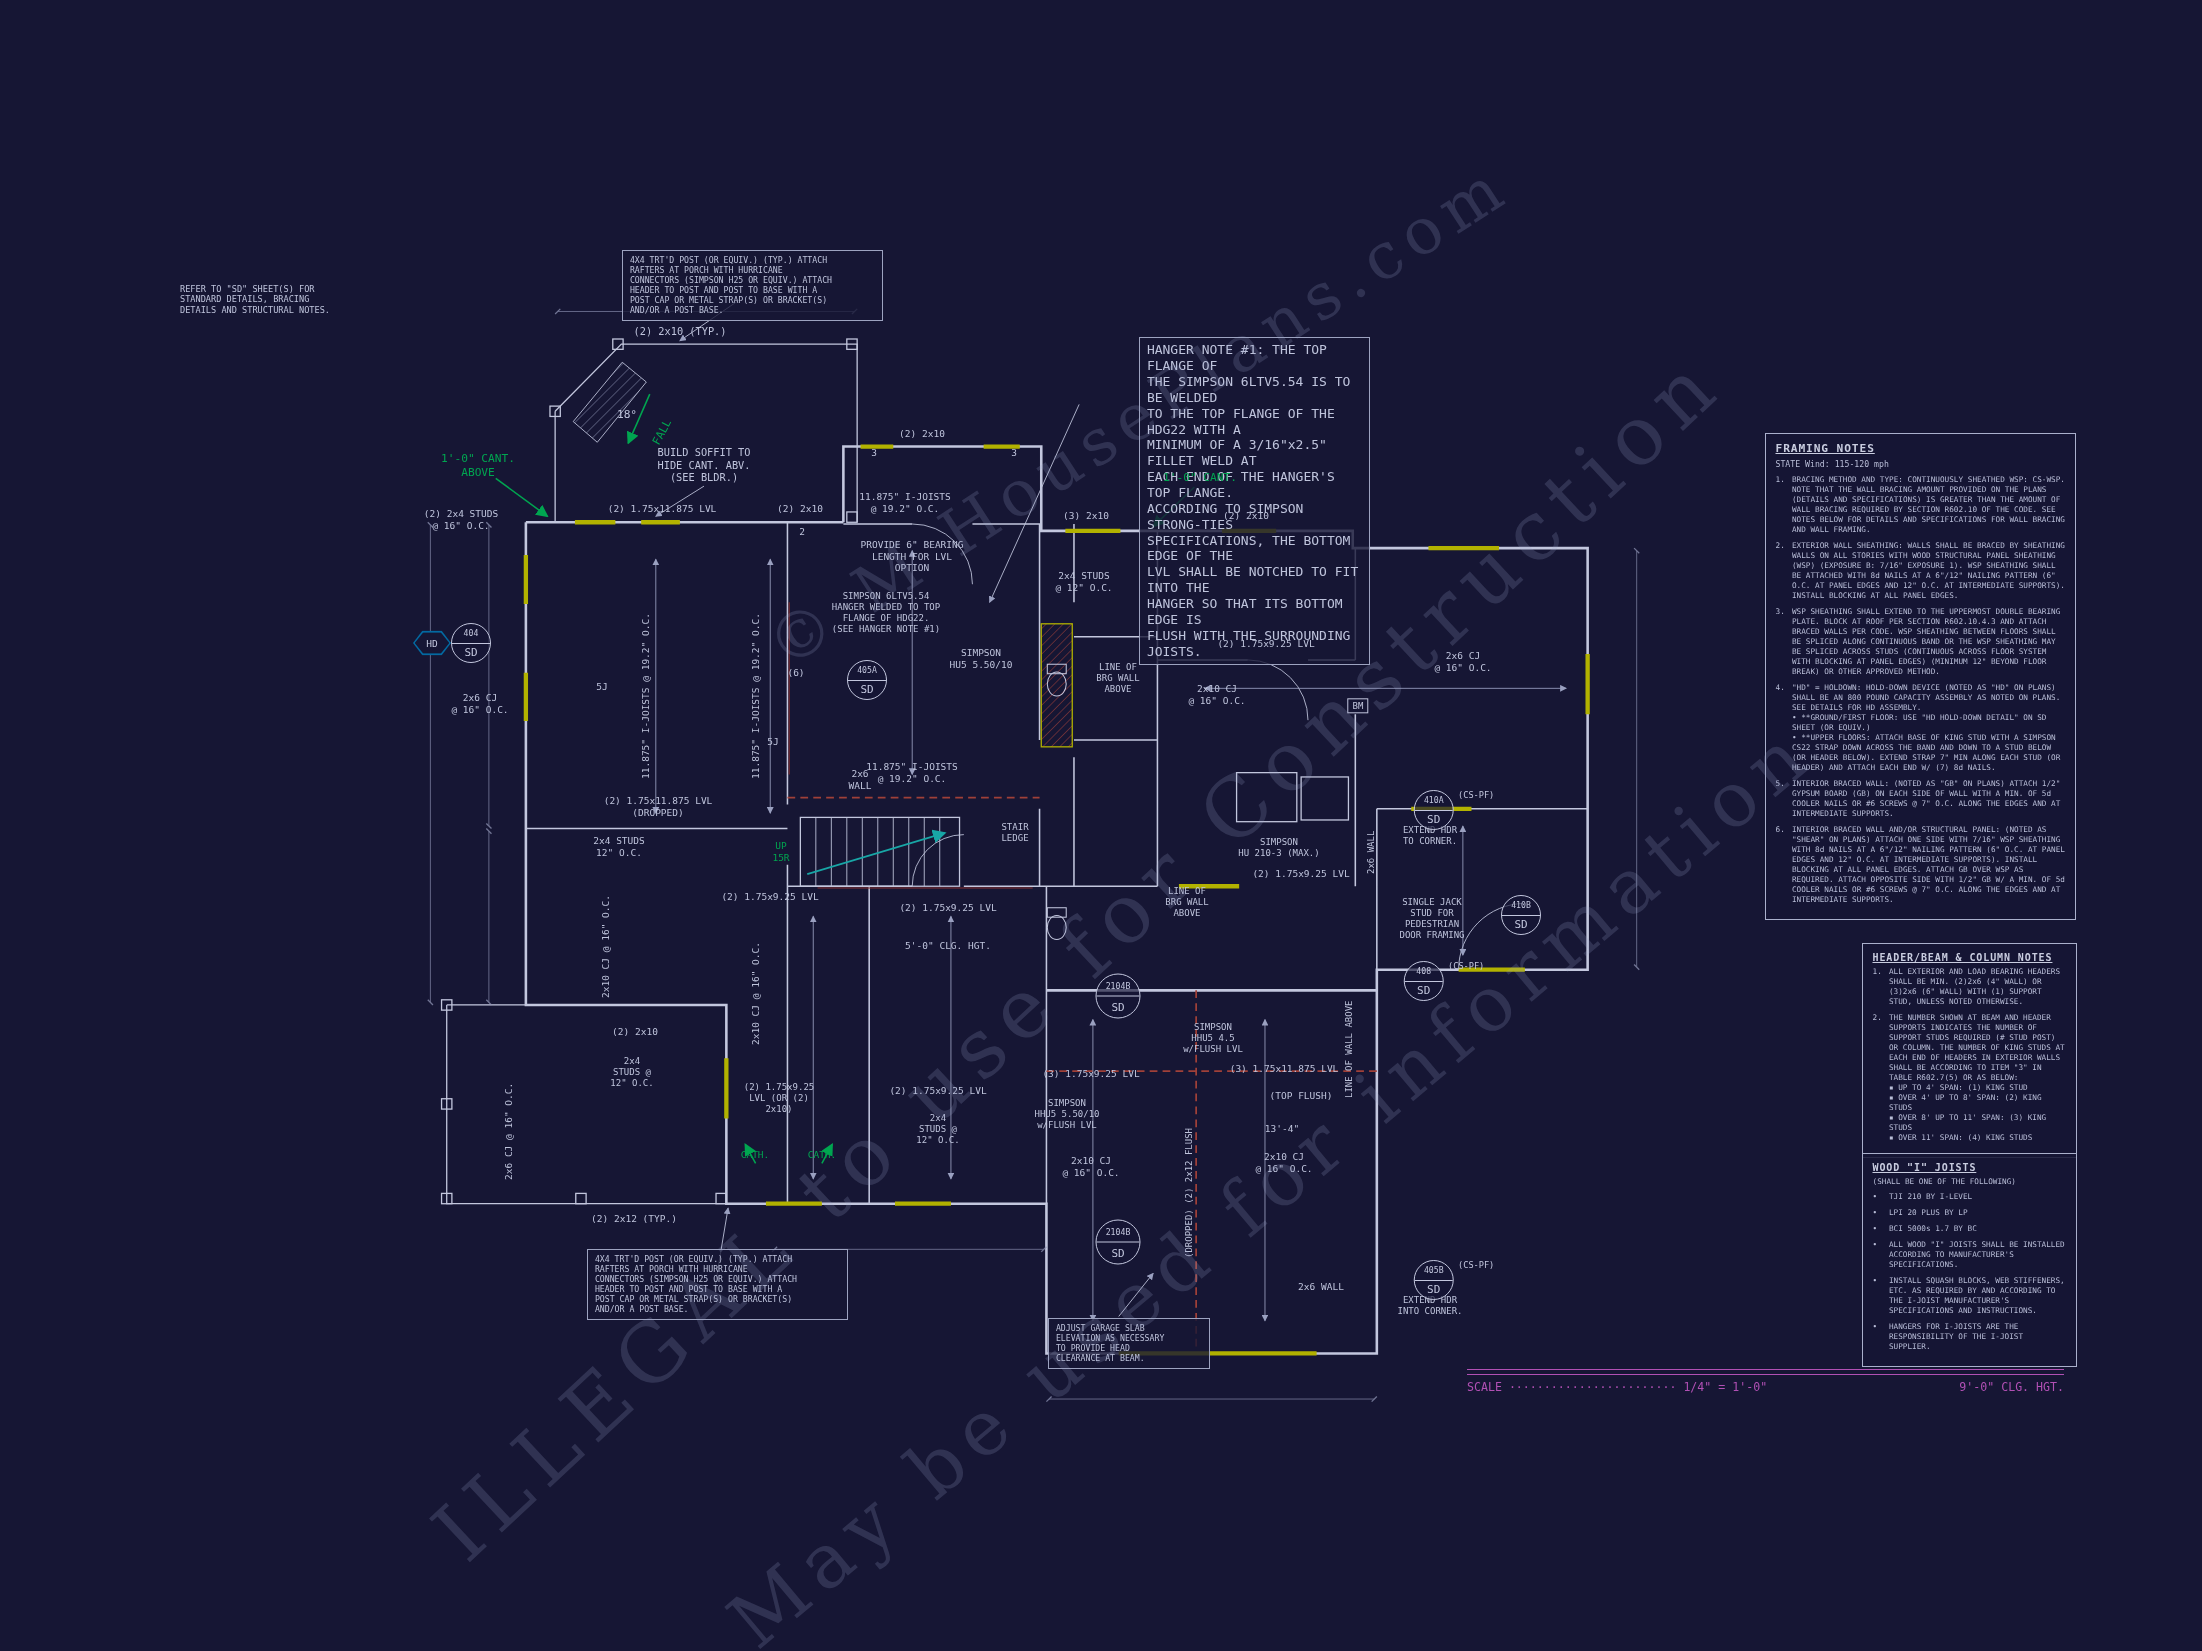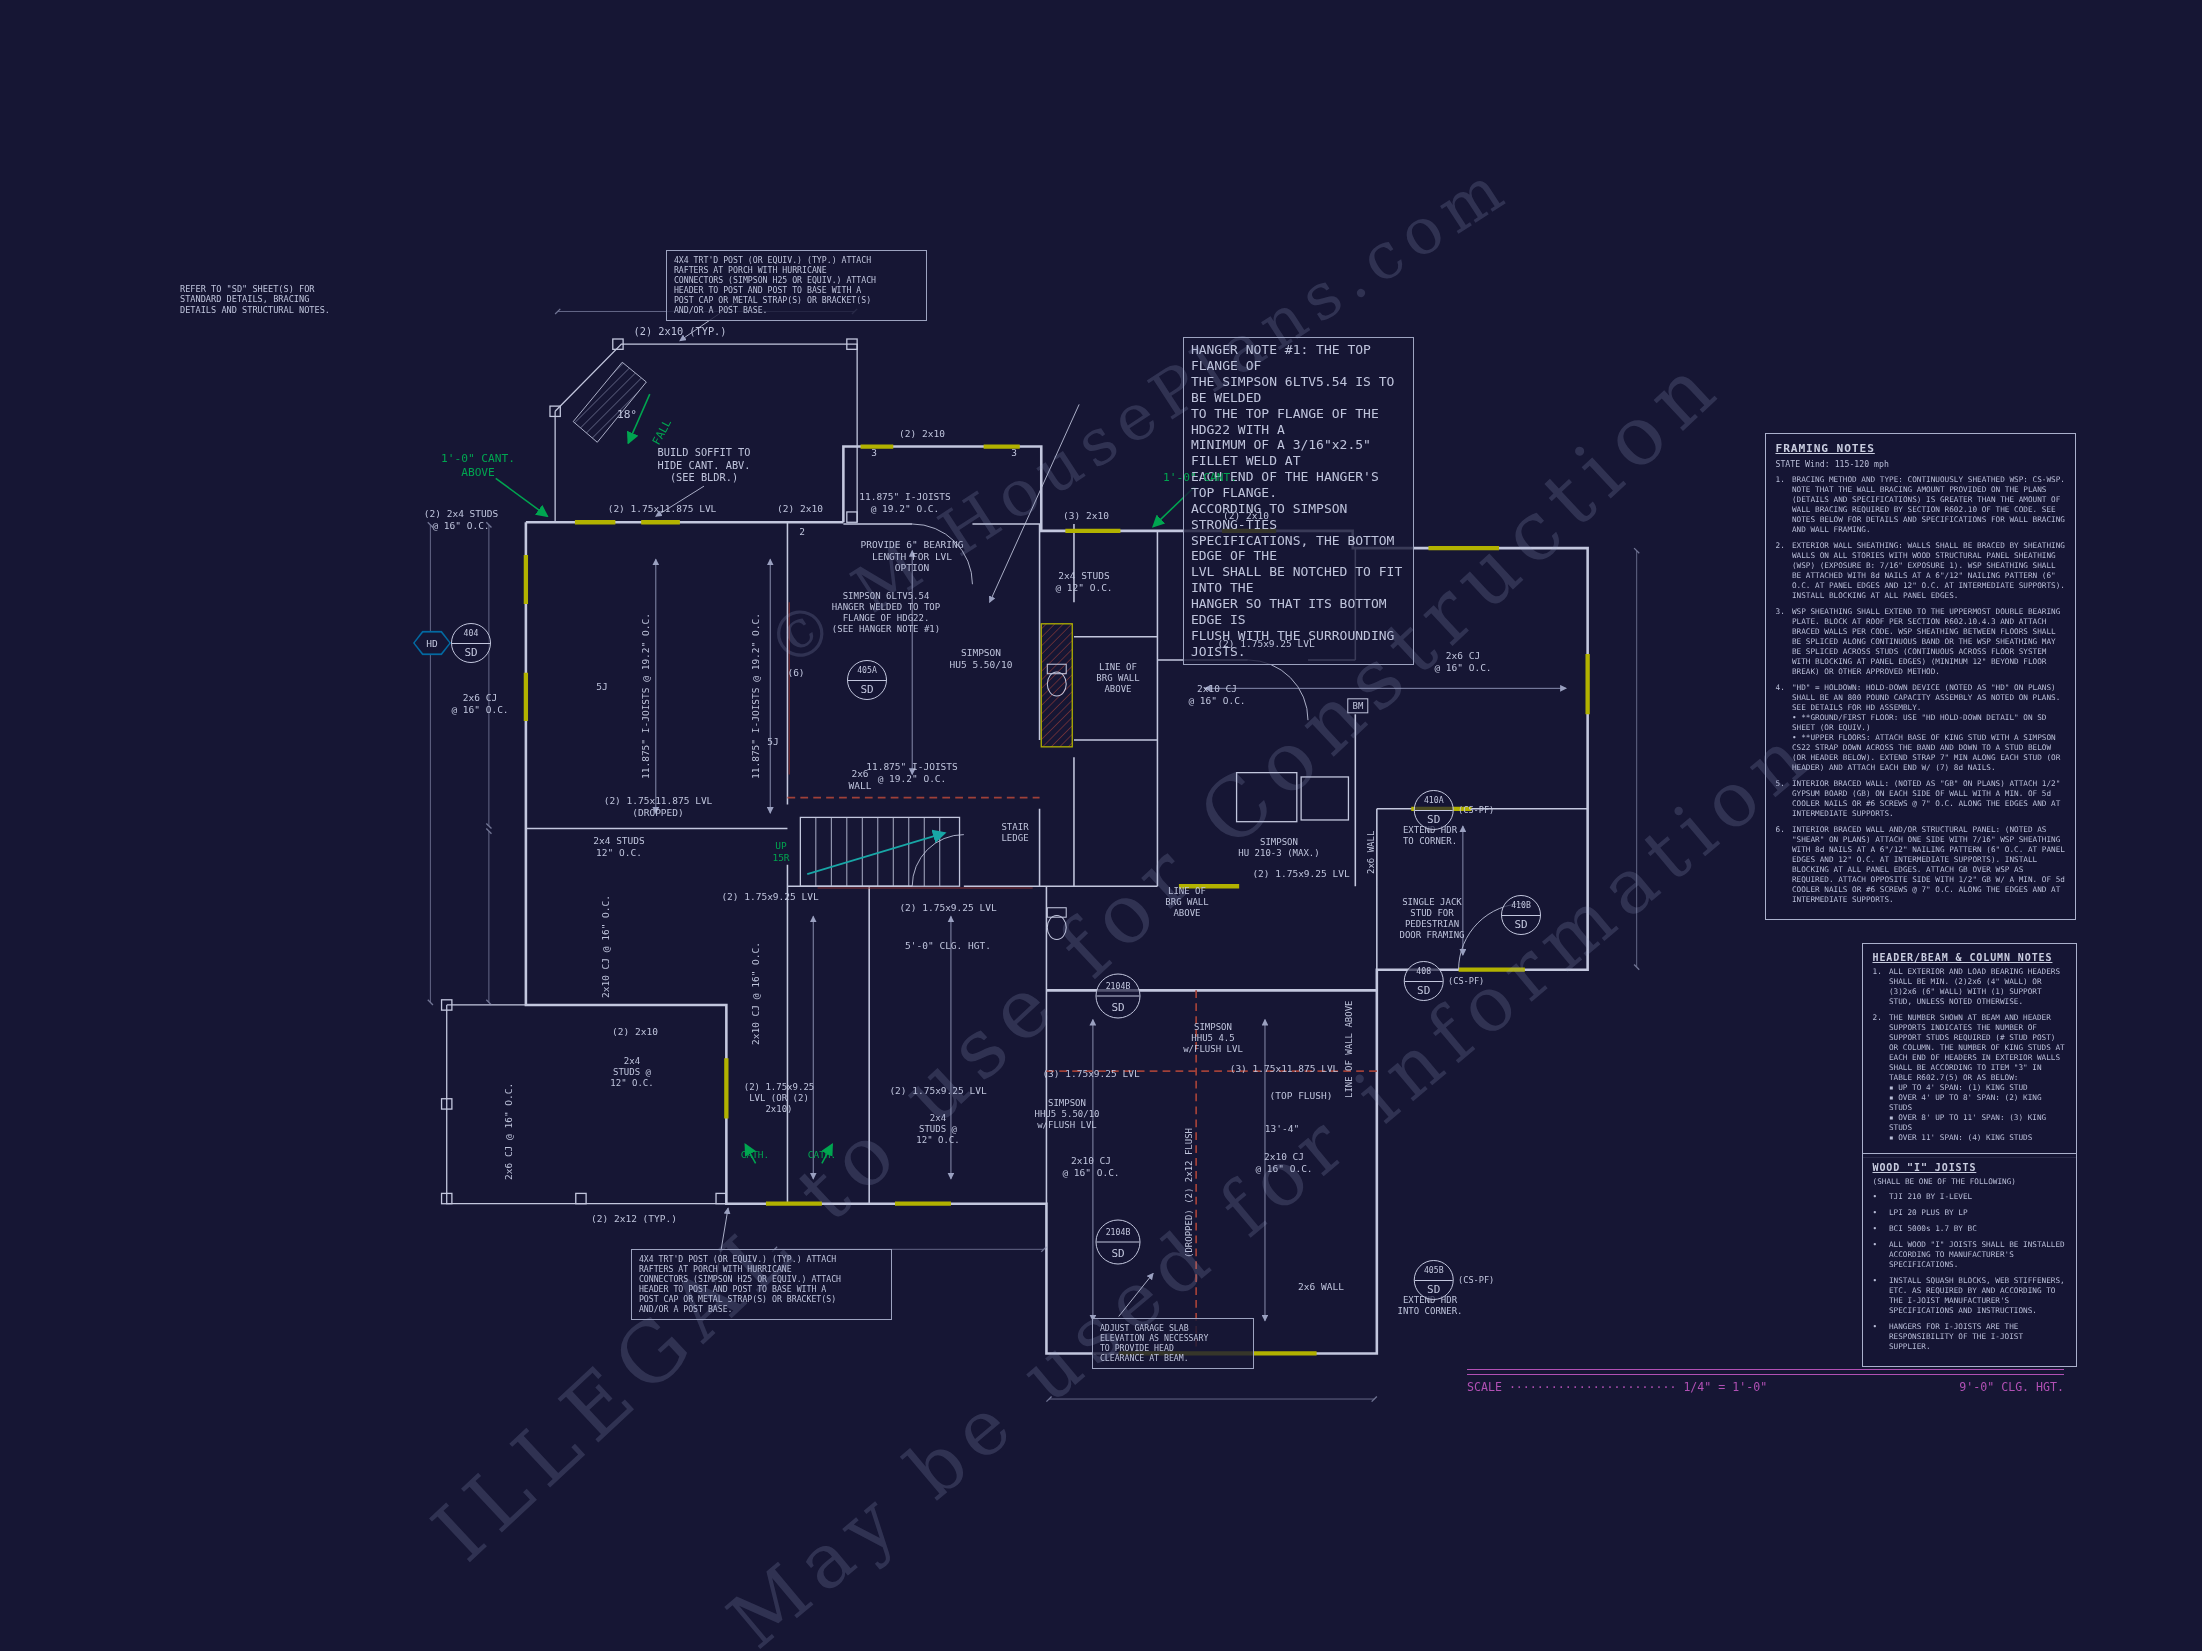--- a/index.html
+++ b/index.html
@@ -9,23 +9,23 @@
   .plan-svg{position:absolute;left:0;top:0;z-index:1;}
   .ann-layer,.co-layer{position:absolute;left:0;top:0;width:100%;height:100%;z-index:3;}
   .panel{position:absolute;z-index:4;border:1.3px solid #aab0cc;background:rgba(22,22,52,.88);
          padding:7.7px 9.5px;box-sizing:border-box;color:#b9bed8;}
   .wm-layer{position:absolute;left:0;top:0;width:100%;height:100%;z-index:6;pointer-events:none;}
   
   .ann{position:absolute;color:#bfc4dc;font-size:11.2px;line-height:1.22;white-space:pre-line;
        text-align:center;transform:translate(-50%,-50%);}
   .ann.tl{transform:none;text-align:left;}
   .ann.rot{transform-origin:0 0;text-align:left;white-space:pre;}
-  .ann.boxed{border:0.9px solid #9da3c0;padding:4.3px 6.9px;background:rgba(22,22,52,.8);margin-left:44px;}
-  
-  .callout{position:absolute;transform:translate(-50%,-50%);display:flex;align-items:center;gap:4.3px;
+  .ann.boxed{border:0.9px solid #9da3c0;padding:4.3px 6.9px;background:rgba(22,22,52,.8);}
+  
+  .callout{position:absolute;transform:translate(-50%,-50%);display:flex;align-items:flex-start;gap:4.3px;
            color:#c3c7de;}
   .cc{border:1.2px solid #c3c7de;border-radius:50%;display:flex;flex-direction:column;
       background:rgba(22,22,52,.65);box-sizing:border-box;}
   .ct{flex:1;display:flex;align-items:center;justify-content:center;border-bottom:0.9px solid #c3c7de;
       font-size:8.2px;padding:0 1.7px;}
   .cb{flex:1;display:flex;align-items:center;justify-content:center;font-size:11px;}
   .hx{position:relative;width:38px;height:25px;background:#0369a1;
       clip-path:polygon(25% 0%,75% 0%,100% 50%,75% 100%,25% 100%,0% 50%);}
   .hxi{position:absolute;inset:1.7px;background:#161634;
       clip-path:polygon(25% 0%,75% 0%,100% 50%,75% 100%,25% 100%,0% 50%);}

